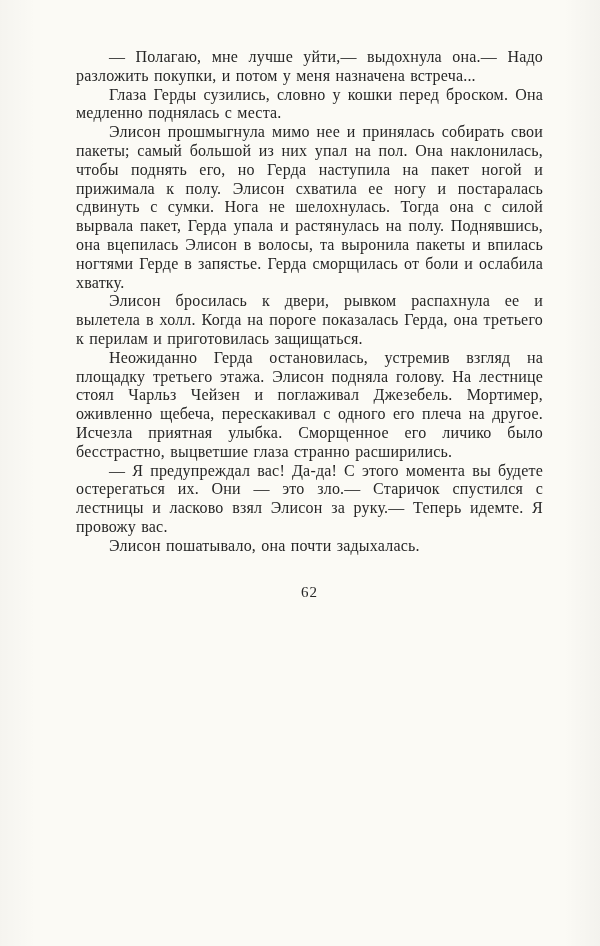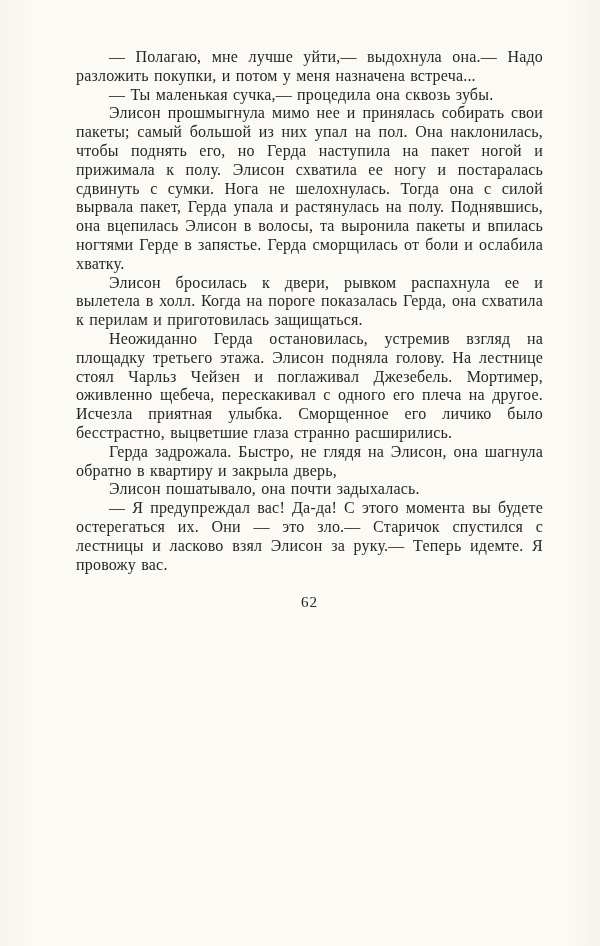--- a/index.html
+++ b/index.html
@@ -32,34 +32,33 @@
   .text-block p {
     font-size: 16px;
     line-height: 18.8px;
     text-align: justify;
     text-indent: 33px;
     letter-spacing: 0.2px;
     word-spacing: 1px;
   }
 
   .page-number {
-    margin-top: 20px;
+    margin-top: 28px;
     text-align: center;
     font-size: 15px;
     letter-spacing: 1px;
   }
 </style>
 </head>
 <body>
 
 <div class="page">
   <div class="text-block">
     <p>— Полагаю, мне лучше уйти,— выдохнула она.— Надо разложить покупки, и потом у меня назначена встреча...</p>
-    <p>— Ты маленькая сучка,— процедила она сквозь зубы.</p>
+    <p>Глаза Герды сузились, словно у кошки перед броском. Она медленно поднялась с места.</p>
     <p>Элисон прошмыгнула мимо нее и принялась собирать свои пакеты; самый большой из них упал на пол. Она наклонилась, чтобы поднять его, но Герда наступила на пакет ногой и прижимала к полу. Элисон схватила ее ногу и постаралась сдвинуть с сумки. Нога не шелохнулась. Тогда она с силой вырвала пакет, Герда упала и растянулась на полу. Поднявшись, она вцепилась Элисон в волосы, та выронила пакеты и впилась ногтями Герде в запястье. Герда сморщилась от боли и ослабила хватку.</p>
-    <p>Элисон бросилась к двери, рывком распахнула ее и вылетела в холл. Когда на пороге показалась Герда, она схватила к перилам и приготовилась защищаться.</p>
+    <p>Элисон бросилась к двери, рывком распахнула ее и вылетела в холл. Когда на пороге показалась Герда, она третьего к перилам и приготовилась защищаться.</p>
     <p>Неожиданно Герда остановилась, устремив взгляд на площадку третьего этажа. Элисон подняла голову. На лестнице стоял Чарльз Чейзен и поглаживал Джезебель. Мортимер, оживленно щебеча, перескакивал с одного его плеча на другое. Исчезла приятная улыбка. Сморщенное его личико было бесстрастно, выцветшие глаза странно расширились.</p>
-    <p>Герда задрожала. Быстро, не глядя на Элисон, она шагнула обратно в квартиру и закрыла дверь,</p>
+    <p>— Я предупреждал вас! Да-да! С этого момента вы будете остерегаться их. Они — это зло.— Старичок спустился с лестницы и ласково взял Элисон за руку.— Теперь идемте. Я провожу вас.</p>
     <p>Элисон пошатывало, она почти задыхалась.</p>
-    <p>— Я предупреждал вас! Да-да! С этого момента вы будете остерегаться их. Они — это зло.— Старичок спустился с лестницы и ласково взял Элисон за руку.— Теперь идемте. Я провожу вас.</p>
   </div>
   <div class="page-number">62</div>
 </div>
 
 </body></html>

